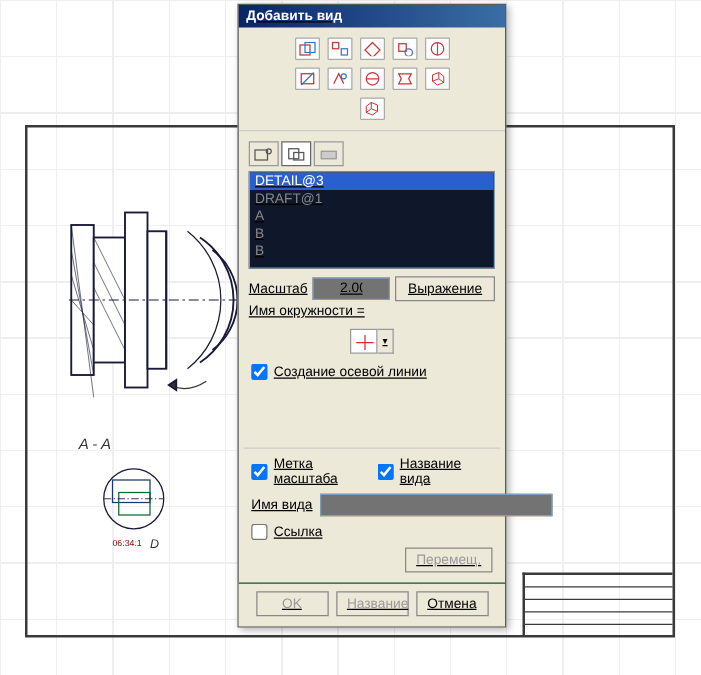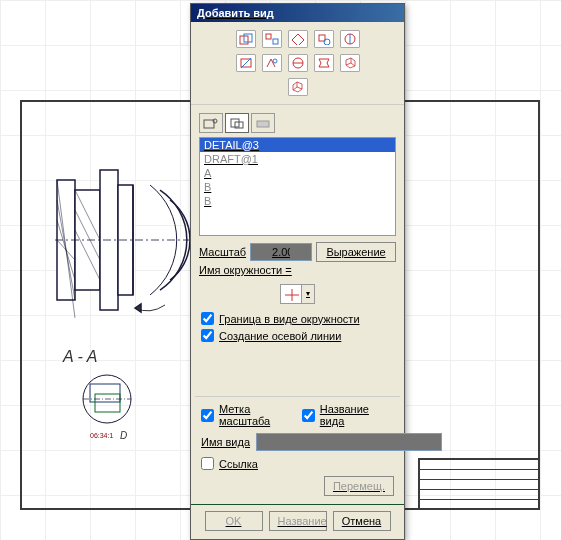--- a/index.html
+++ b/index.html
@@ -40,21 +40,21 @@
     border-bottom: 1px solid #3a3a3a;
     height: 10px;
   }
   .part-drawing {
     position: absolute;
     left: 55px; top: 160px;
   }
   .label-aa {
     position: absolute;
     left: 63px; top: 348px;
-    font-size: 16px;
+    font-size: 12px;
     font-style: italic;
     color: #333;
   }
   .detail-circle {
     position: absolute;
     left: 80px; top: 372px;
     width: 55px; height: 55px;
   }
   .label-d {
     position: absolute;
@@ -118,22 +118,22 @@
     display: flex;
     align-items: center;
     justify-content: center;
   }
   .tab-btn.active {
     border: 1px solid #666;
     background: #fff;
   }
   .listbox {
     margin: 0 8px;
-    height: 99px;
-    background: #ffffff;
+    height: 78px;
+    background: #0f172a;
     border: 1px solid #7f9db9;
     overflow: hidden;
   }
   .list-item {
     padding: 0 4px;
     font-size: 11px;
     line-height: 14px;
     color: #888;
   }
   .list-item.selected {
@@ -381,24 +381,20 @@
   <div class="anchor-picker">
     <div class="anchor-box">
       <svg width="22" height="20">
           <line x1="11" y1="4" x2="11" y2="16" stroke="#c33"></line>
           <line x1="4" y1="10" x2="18" y2="10" stroke="#c33"></line>
         </svg>
     </div>
     <div class="anchor-dd">▾</div>
   </div>
 
-  <div class="check-row">
-    <input type="checkbox" checked="" style="">
-    <span>Граница в виде окружности</span>
-  </div>
   <div class="check-row" style="padding-bottom:50px">
     <input type="checkbox" checked="" style="">
     <span>Создание осевой линии</span>
   </div>
 
   <div class="section-divider"></div>
 
   <div class="two-col">
     <label class="check-row" style="padding:0">
       <input type="checkbox" checked="" style="">

